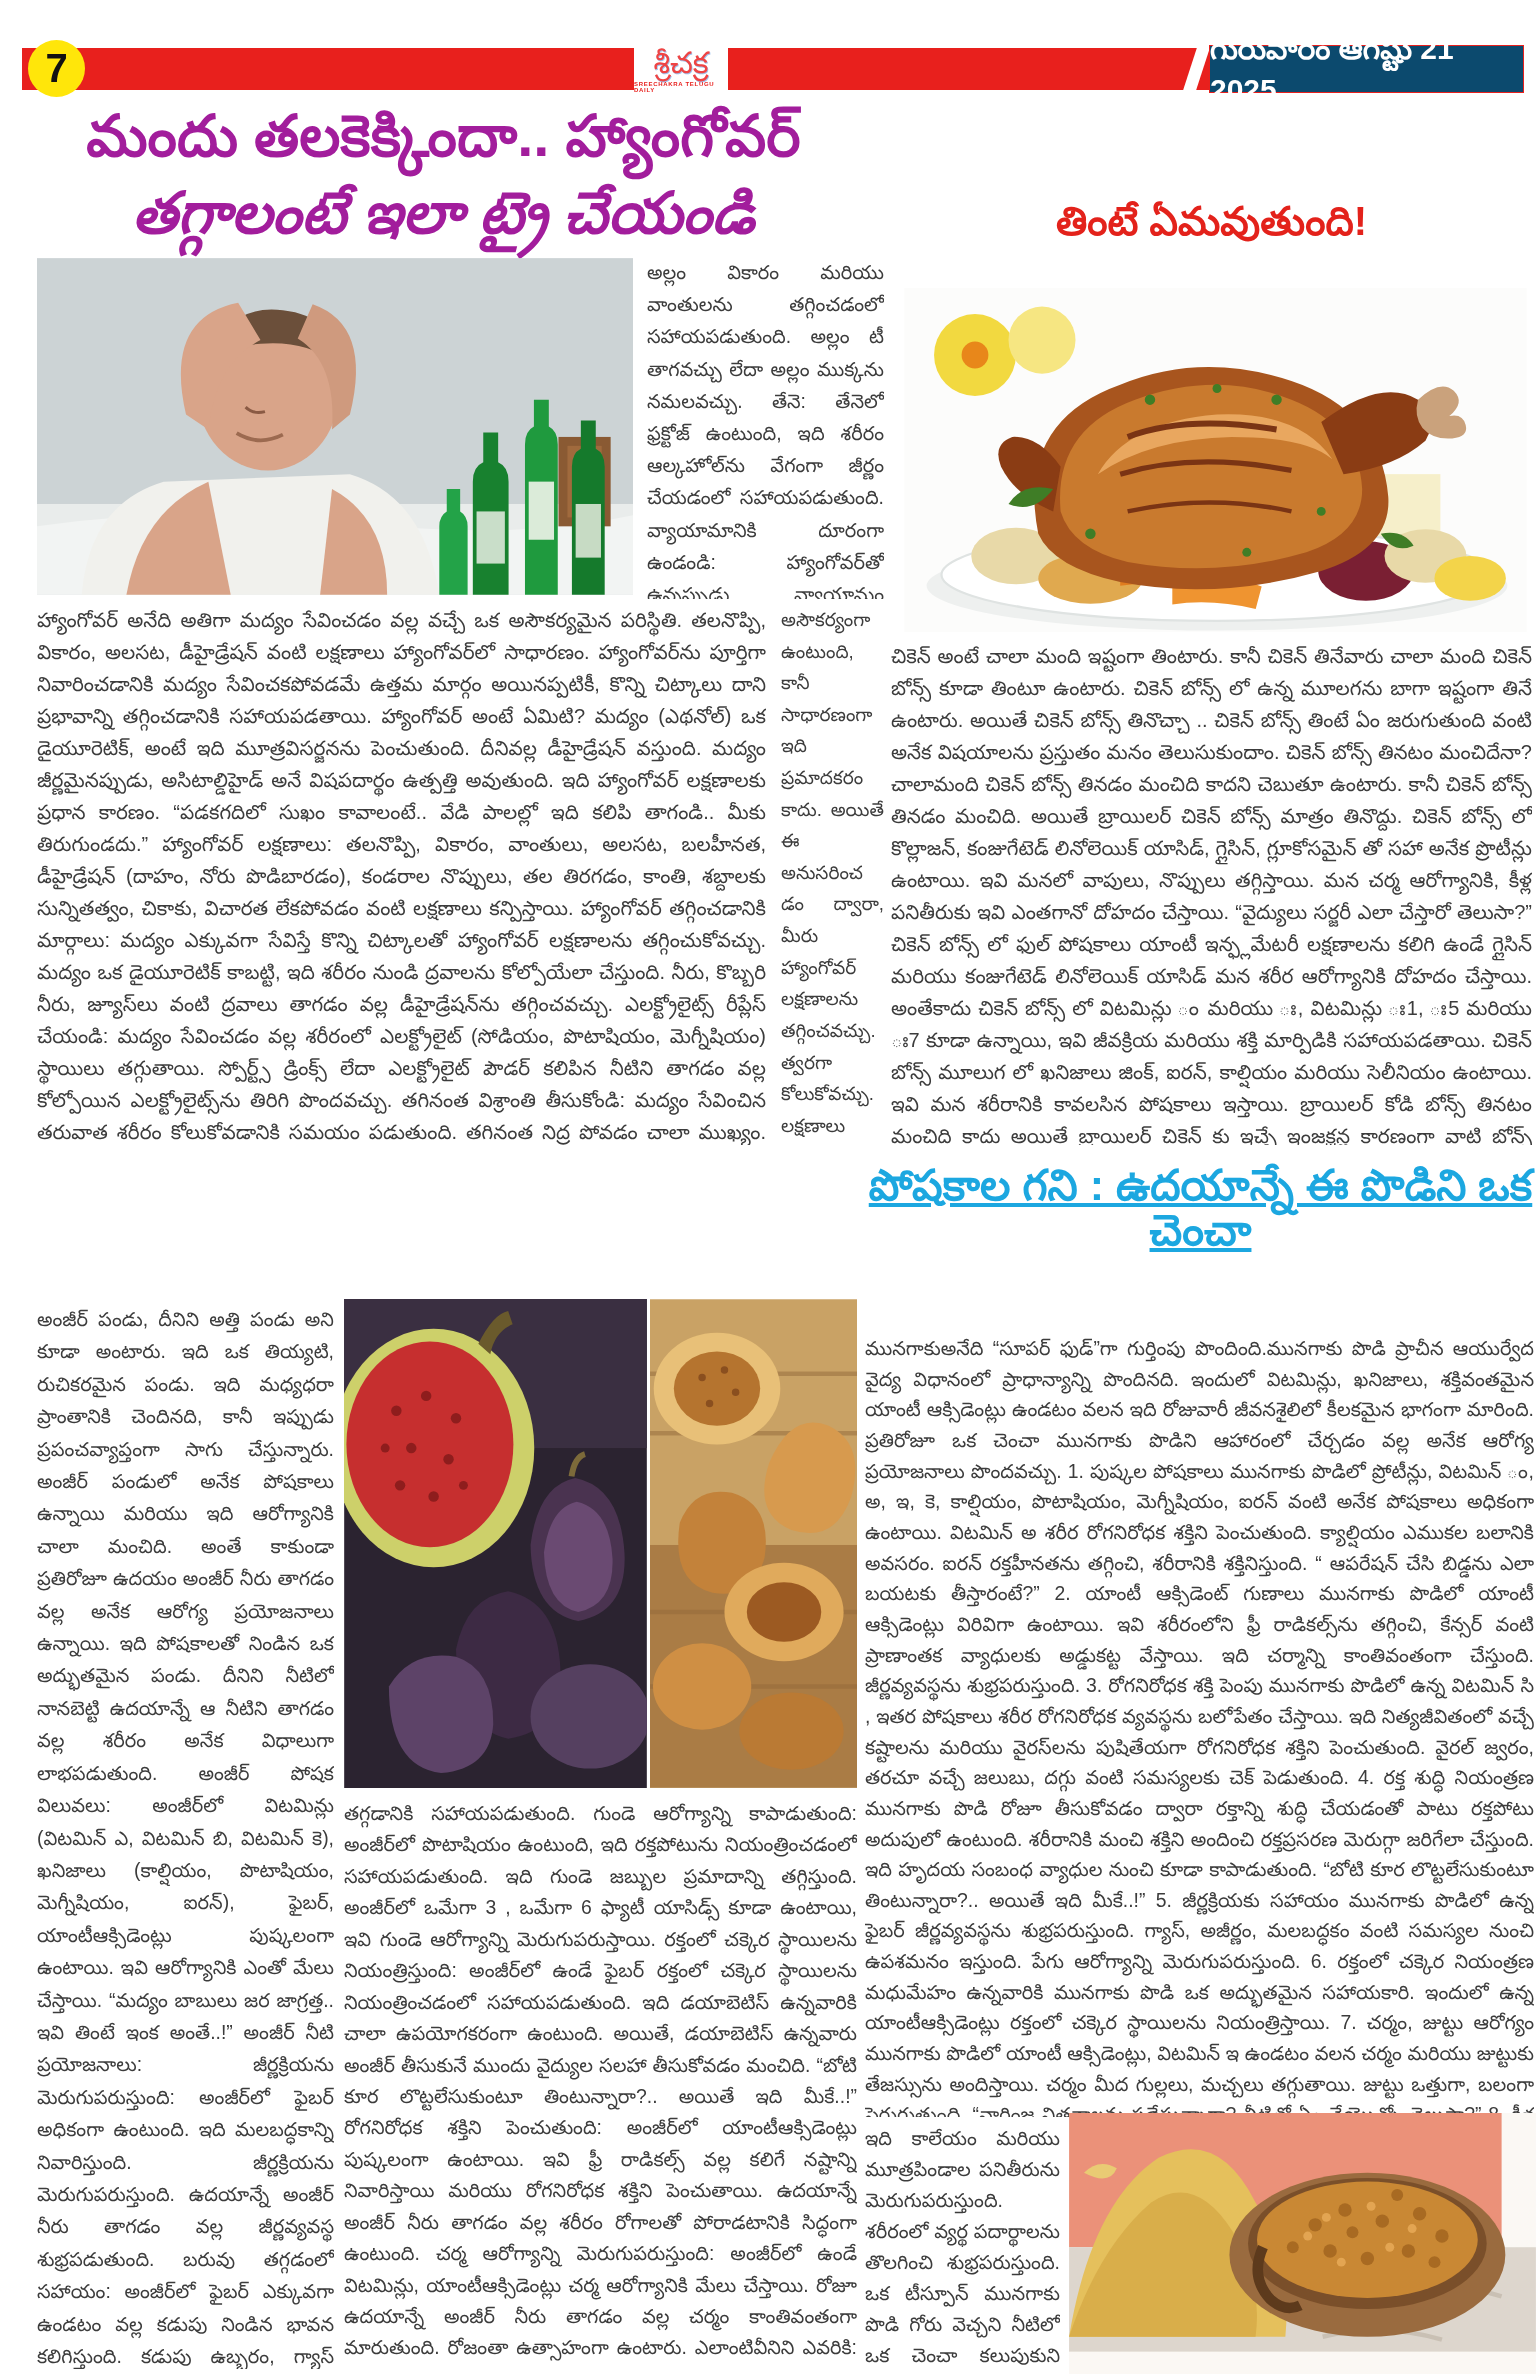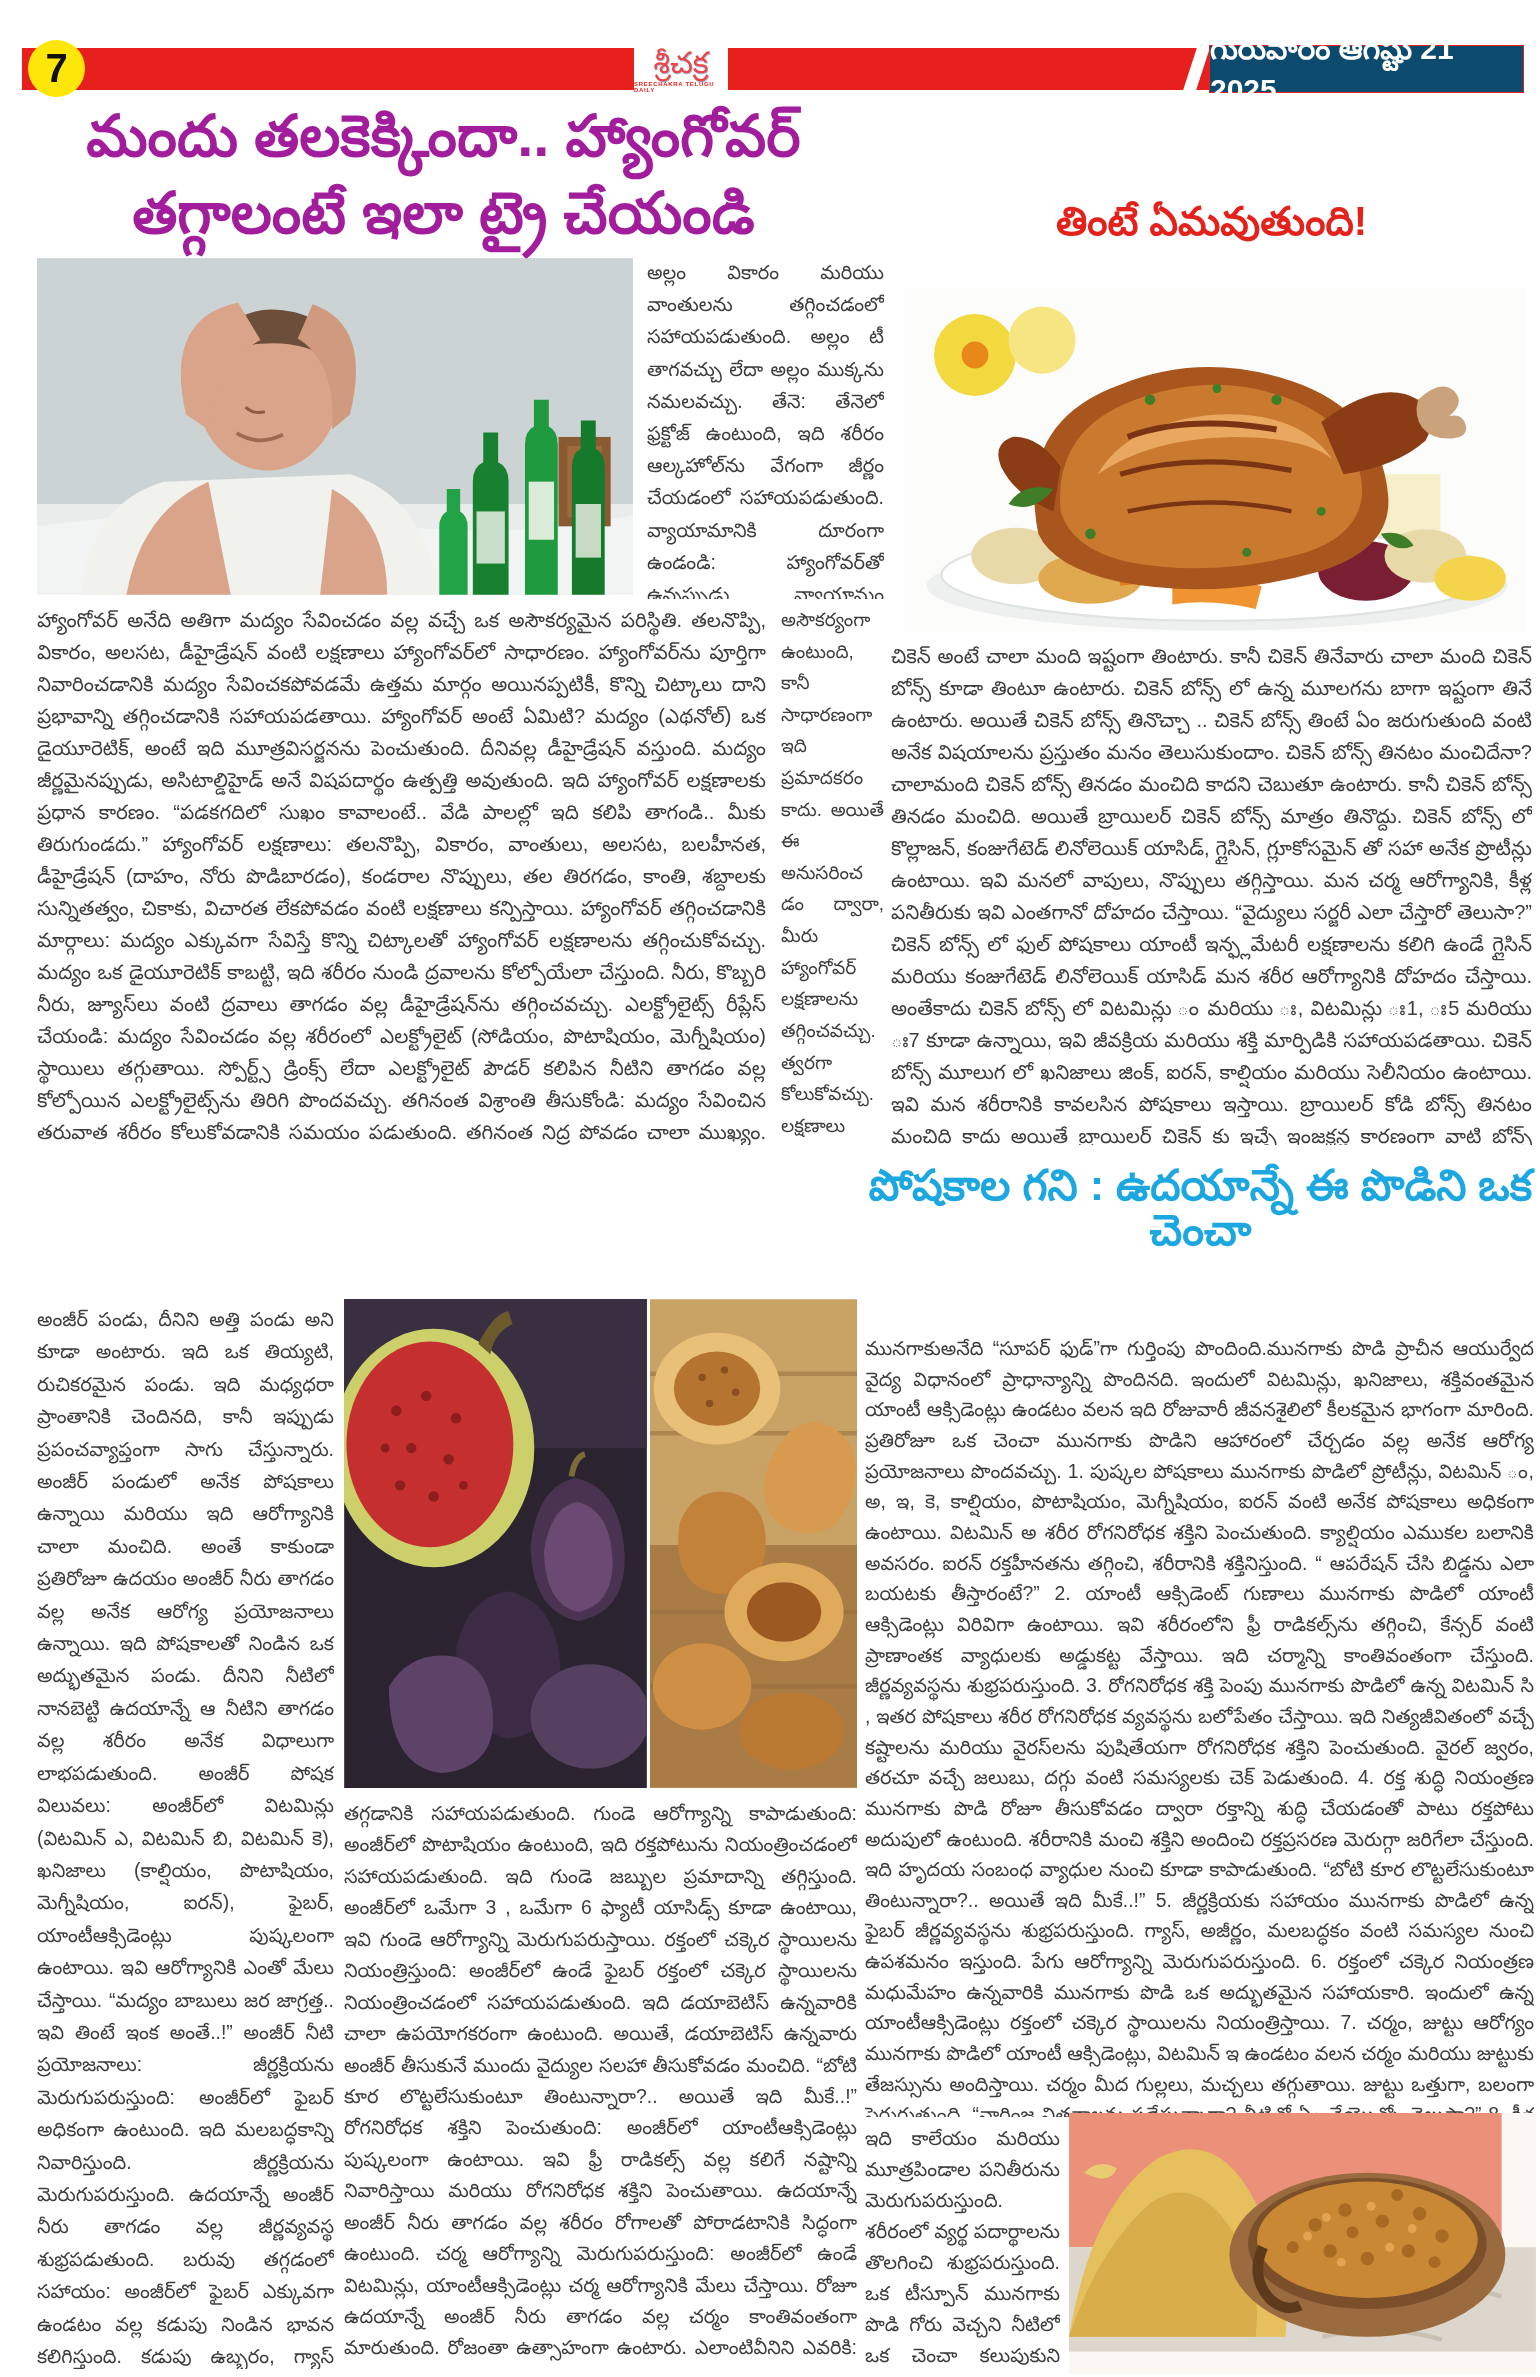--- a/index.html
+++ b/index.html
@@ -13,21 +13,21 @@
   .logobox{background:#ffffff;display:flex;flex-direction:column;align-items:center;justify-content:center;}
   .logotitle{color:#ef4444;font-weight:normal;font-size:30px;line-height:1;text-shadow:0.7px 0.7px 0 #9fc3ef;}
   .logotag{color:#e8201d;font-size:6px;font-weight:bold;letter-spacing:0.7px;margin-top:3px;}
   .datebox{background:#0c4a6e;border:1.5px solid #e8201d;display:flex;align-items:center;justify-content:center;
            color:#ffffff;font-weight:bold;font-size:30px;}
   .whitediag{background:#ffffff;transform:skewX(-18deg);}
   
   .hl{font-weight:bold;text-align:center;line-height:1.05;}
   .hl.magenta{color:#a21d9c;}
   .hl.red{color:#e3221b;}
-  .hl.cyan{color:#1ca7e0;}
+  .hl.cyan{color:#1ca7e0;text-decoration:underline;}
   
   .col{color:#3c3c3c;text-align:justify;overflow:hidden;}
   .photo{display:block;}
   svg{display:block;}
 </style>
 </head>
 <body>
 
 <div id="page">
 
@@ -38,21 +38,21 @@
   </div>
   <div class="abs logobox" style="left:634px;top:48px;width:94px;height:45px;">
     <span class="logotitle">శ్రీచక్ర</span>
     <span class="logotag">SREECHAKRA TELUGU DAILY</span>
   </div>
   <div class="abs datebox" style="left:1209px;top:45px;width:313px;height:46px;">
     <span>గురువారం ఆగష్టు 21 2025</span>
   </div>
 
   <div class="abs hl magenta" style="left:22.4px;top:106px;width:842px;font-size:58px;">మందు తలకెక్కిందా.. హ్యాంగోవర్</div>
-  <div class="abs hl magenta" style="left:22.4px;top:183px;width:842px;font-size:58px;">తగ్గాలంటే ఇలా ట్రై చేయండి</div>
+  <div class="abs hl magenta" style="left:22.4px;top:183px;width:842px;font-size:58px;font-style:italic;">తగ్గాలంటే ఇలా ట్రై చేయండి</div>
 
   <div class="abs photo" style="left:37px;top:258px;width:596px;height:337px;">
     <svg width="596" height="337" viewBox="0 0 800 452">
       <rect width="800" height="452" fill="#ccd3d5"></rect>
       <rect x="0" y="330" width="800" height="122" fill="#e9eceb"></rect>
       <path d="M0 360 Q200 330 420 355 T800 345 V452 H0 Z" fill="#f2f4f3"></path>
       <rect x="700" y="240" width="70" height="120" fill="#8a5a33"></rect>
       <rect x="712" y="252" width="46" height="96" fill="#a06a3d"></rect>
 
       <path d="M60 452 Q70 330 170 300 L420 290 Q520 320 540 452 Z" fill="#f1f1ed"></path>

